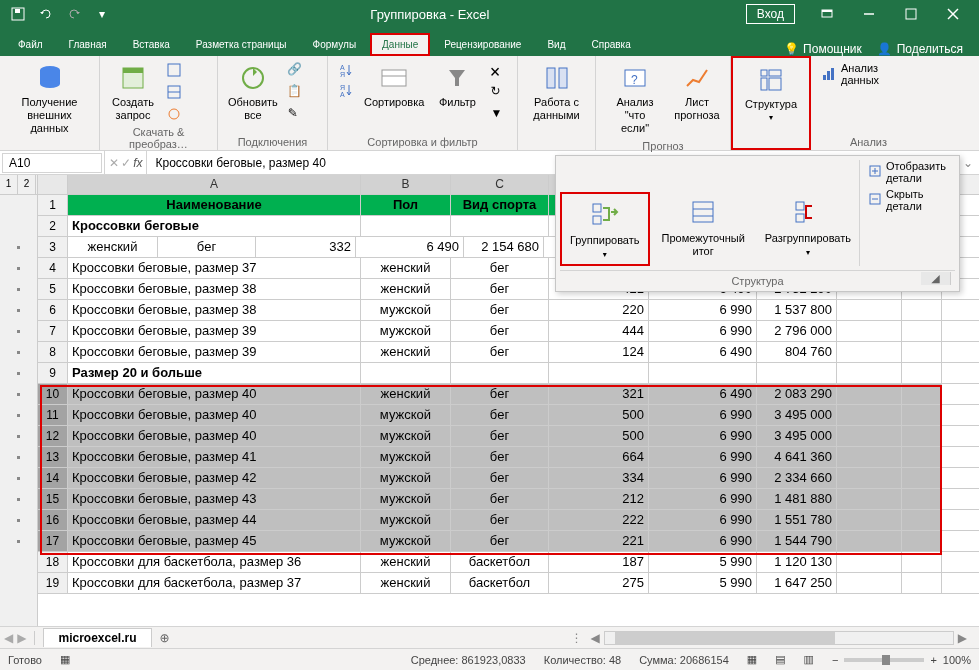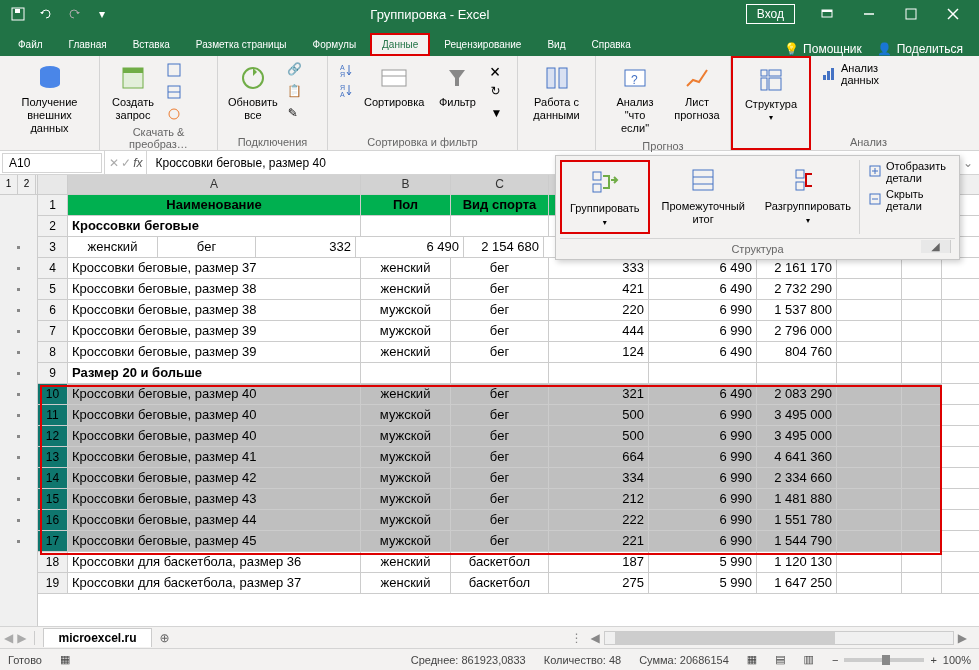--- a/index.html
+++ b/index.html
@@ -28,21 +28,21 @@
 .ribbon-btn-large .icon { width: 32px; height: 32px; }
 .ribbon-btn-large .lbl { font-size: 11px; text-align: center; line-height: 1.2; }
 .ribbon-btn-small { display: flex; align-items: center; gap: 4px; padding: 2px; cursor: pointer; }
 .ribbon-btn-small .icon { width: 16px; height: 16px; }
 .ribbon-col { display: flex; flex-direction: column; gap: 2px; }
 .red-box { border: 2px solid #d00; }
 
 .struct-dropdown { position: absolute; top: 155px; left: 555px; width: 405px; background: #f3f2f1; border: 1px solid #c6c6c6; box-shadow: 2px 2px 6px rgba(0,0,0,0.2); z-index: 100; padding: 4px; }
 .struct-content { display: flex; }
 .struct-btns { display: flex; gap: 4px; }
-.struct-btn { display: flex; flex-direction: column; align-items: center; padding: 4px 8px; cursor: pointer; }
+.struct-btn { display: flex; flex-direction: column; align-items: center; padding: 4px 8px; cursor: pointer; margin-top: 32px; }
 .struct-btn .icon { width: 32px; height: 32px; margin-bottom: 4px; }
 .struct-btn .lbl { font-size: 11px; text-align: center; line-height: 1.2; }
 .struct-right { border-left: 1px solid #d4d4d4; padding-left: 8px; display: flex; flex-direction: column; gap: 4px; }
 .struct-right-item { display: flex; align-items: center; gap: 4px; font-size: 11px; }
 .struct-footer { text-align: center; font-size: 11px; color: #666; padding-top: 4px; border-top: 1px solid #d4d4d4; margin-top: 4px; display: flex; justify-content: center; position: relative; }
 .struct-footer .corner { position: absolute; right: 4px; bottom: 2px; }
 
 .formula-bar { height: 24px; display: flex; align-items: center; border-bottom: 1px solid #d4d4d4; background: #fff; }
 .name-box { width: 100px; border: 1px solid #d4d4d4; padding: 2px 6px; margin: 2px; font-size: 12px; }
 .fb-btns { display: flex; gap: 2px; padding: 0 4px; border-left: 1px solid #d4d4d4; border-right: 1px solid #d4d4d4; height: 100%; align-items: center; color: #aaa; }
@@ -58,21 +58,21 @@
 
 .grid-main { flex: 1; overflow: hidden; position: relative; }
 .col-headers { height: 20px; display: flex; background: #f0f0f0; border-bottom: 1px solid #ccc; }
 .corner { width: 30px; border-right: 1px solid #ccc; background: #e8e8e8; }
 .col-h { border-right: 1px solid #ccc; text-align: center; font-size: 12px; line-height: 19px; color: #333; }
 .col-h.sel { background: #d2d2d2; }
 
 .rows { }
 .row { height: 21px; display: flex; border-bottom: 1px solid #ccc; }
 .row-h { width: 30px; background: #f0f0f0; border-right: 1px solid #ccc; text-align: center; font-size: 12px; line-height: 20px; }
-.row-h.sel { background: #0f766e; }
+.row-h.sel { background: #a3a3a3; }
 .cell { border-right: 1px solid #ccc; padding: 0 4px; font-size: 13px; line-height: 20px; overflow: hidden; white-space: nowrap; }
 .cell.center { text-align: center; }
 .cell.right { text-align: right; }
 
 .hdr-row .cell { background: #00b050; font-weight: bold; text-align: center; color: #000; }
 .hdr-row .cell:first-of-type { text-align: left; padding-left: 4px; }
 .yellow .cell:nth-of-type(1) { background: #ffe699; }
 .sel-row .cell { background: #bfbfbf; }
 .sel-row .cell:nth-of-type(1) { background: #bfb376; }
 .bold-row .cell { font-weight: bold; }

